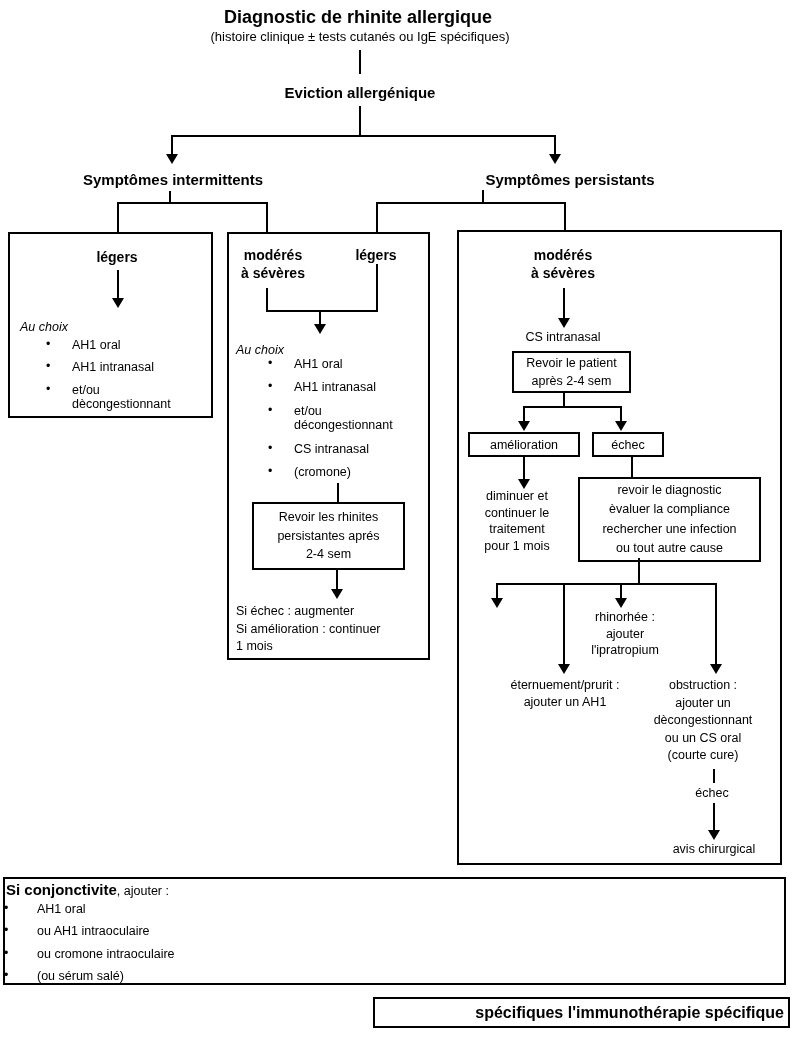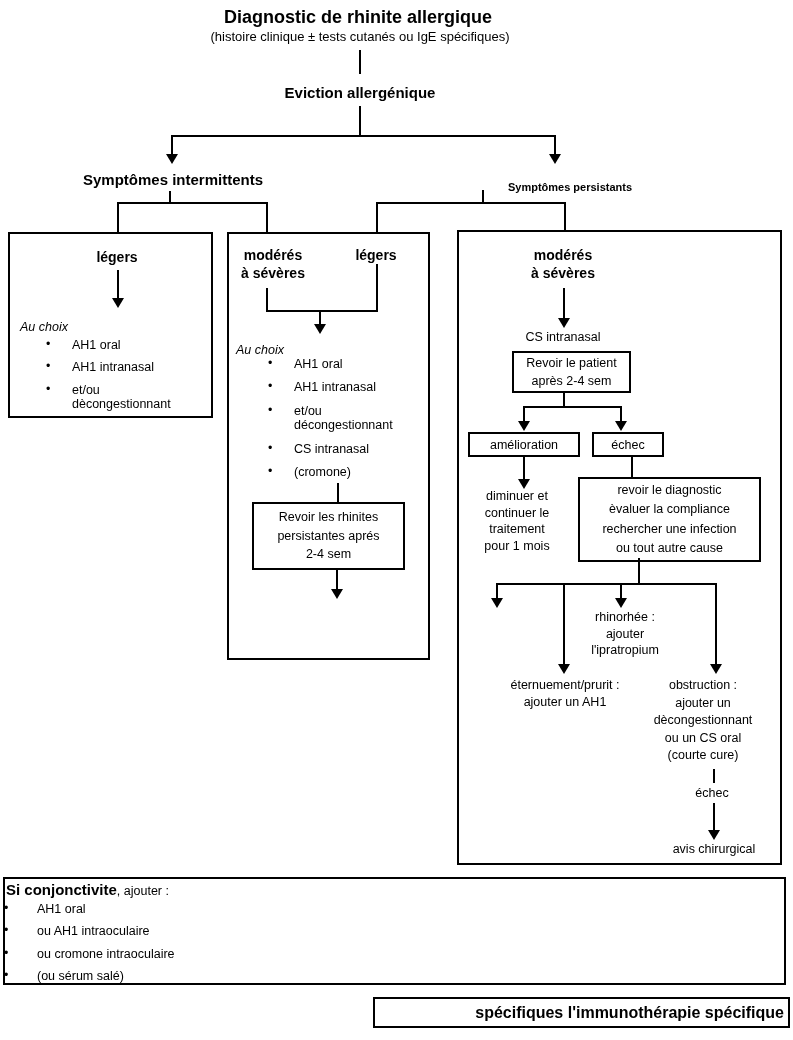--- a/index.html
+++ b/index.html
@@ -42,21 +42,21 @@
 
   <div class="vl" style="left:359px;top:50px;height:24px;"></div>
   <div class="txt b ctr" style="left:0;top:83px;width:720px;font-size:15px;">Eviction allergénique</div>
   <div class="vl" style="left:359px;top:106px;height:29px;"></div>
 
   <div class="hl" style="left:172px;top:135px;width:384px;"></div>
   <div class="arrow" style="left:171px;top:135px;height:19px;"></div>
   <div class="arrow" style="left:554px;top:135px;height:19px;"></div>
 
   <div class="txt b ctr" style="left:25px;top:170px;width:296px;font-size:15px;">Symptômes intermittents</div>
-  <div class="txt b ctr" style="left:422px;top:180px;width:296px;font-size:11px;">Symptômes persistants</div>
+  <div class="txt b ctr" style="left:422px;top:170px;width:296px;font-size:15px;">Symptômes persistants</div>
 
   <div class="vl" style="left:169px;top:191px;height:11px;"></div>
   <div class="hl" style="left:117px;top:202px;width:151px;"></div>
   <div class="vl" style="left:117px;top:202px;height:42px;"></div>
   <div class="vl" style="left:266px;top:202px;height:42px;"></div>
 
   <div class="vl" style="left:482px;top:190px;height:12px;"></div>
   <div class="hl" style="left:376px;top:202px;width:190px;"></div>
   <div class="vl" style="left:376px;top:202px;height:41px;"></div>
   <div class="vl" style="left:564px;top:202px;height:43px;"></div>
@@ -87,20 +87,23 @@
     <li><span class="pre">et/ou
 décongestionnant</span></li>
     <li><span class="pre">CS intranasal</span></li>
     <li><span class="pre">(cromone)</span></li>
   </ul>
   <div class="vl" style="left:337px;top:483px;height:19px;"></div>
   <div class="rect flexc pre" style="left:252px;top:502px;width:153px;height:68px;font-size:12.5px;line-height:1.5;">Revoir les rhinites
 persistantes aprés
 2-4 sem</div>
   <div class="arrow" style="left:336px;top:570px;height:19px;"></div>
+  <div class="txt pre" style="left:236px;top:603px;width:192px;line-height:1.4;">Si échec : augmenter
+Si amélioration : continuer
+1 mois</div>
 
   <div class="rect" style="left:457px;top:230px;width:325px;height:635px;"></div>
   <div class="txt b ctr pre" style="left:512px;top:246px;width:102px;font-size:14px;line-height:1.3;">modérés
 à sévères</div>
   <div class="arrow" style="left:563px;top:288px;height:30px;"></div>
   <div class="txt ctr" style="left:500px;top:329px;width:126px;">CS intranasal</div>
   <div class="rect flexc pre" style="left:512px;top:351px;width:119px;height:42px;font-size:12.5px;line-height:1.45;">Revoir le patient
 après 2-4 sem</div>
   <div class="vl" style="left:563px;top:393px;height:14px;"></div>
   <div class="hl" style="left:524px;top:406px;width:98px;"></div>

